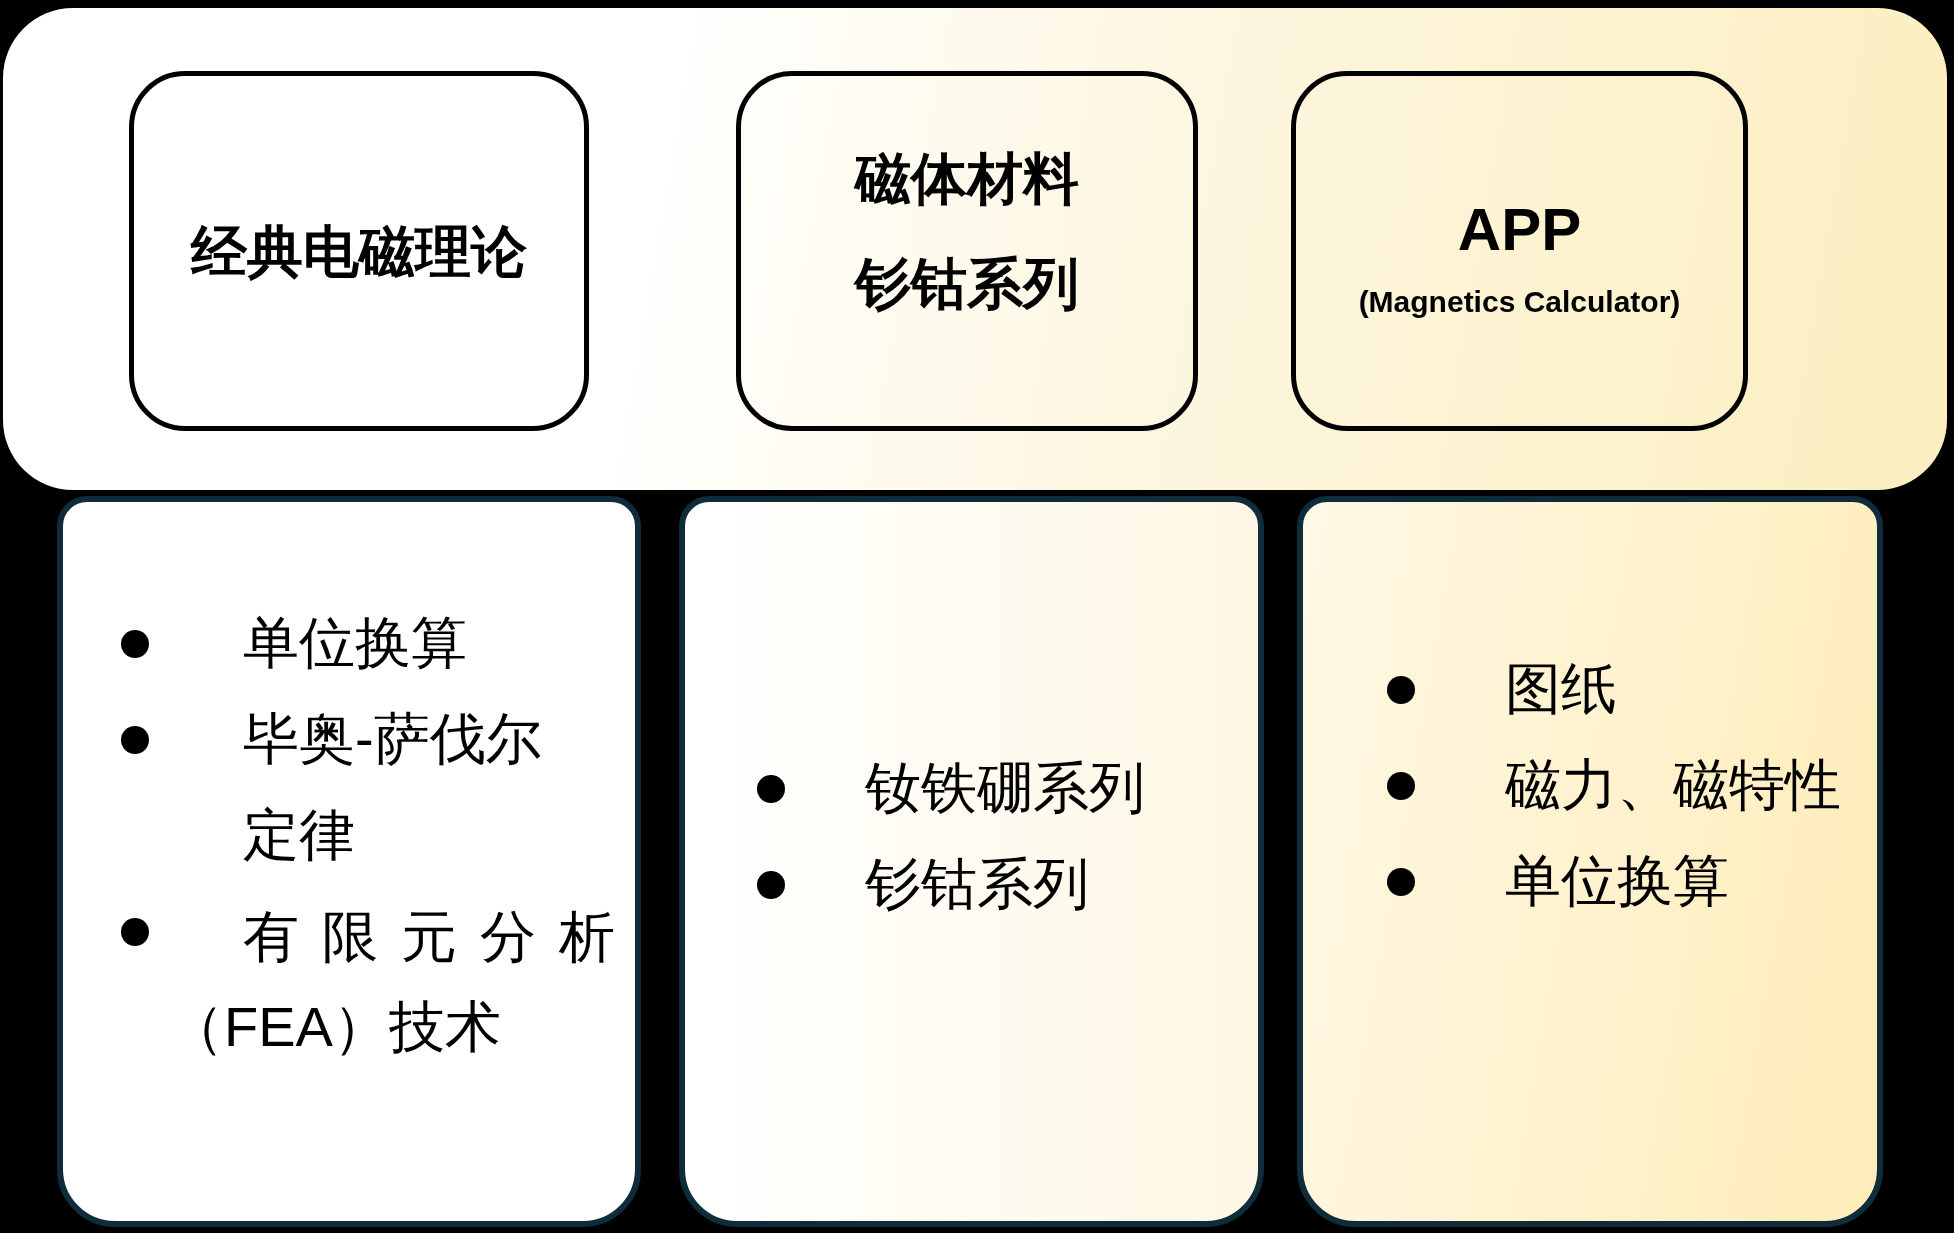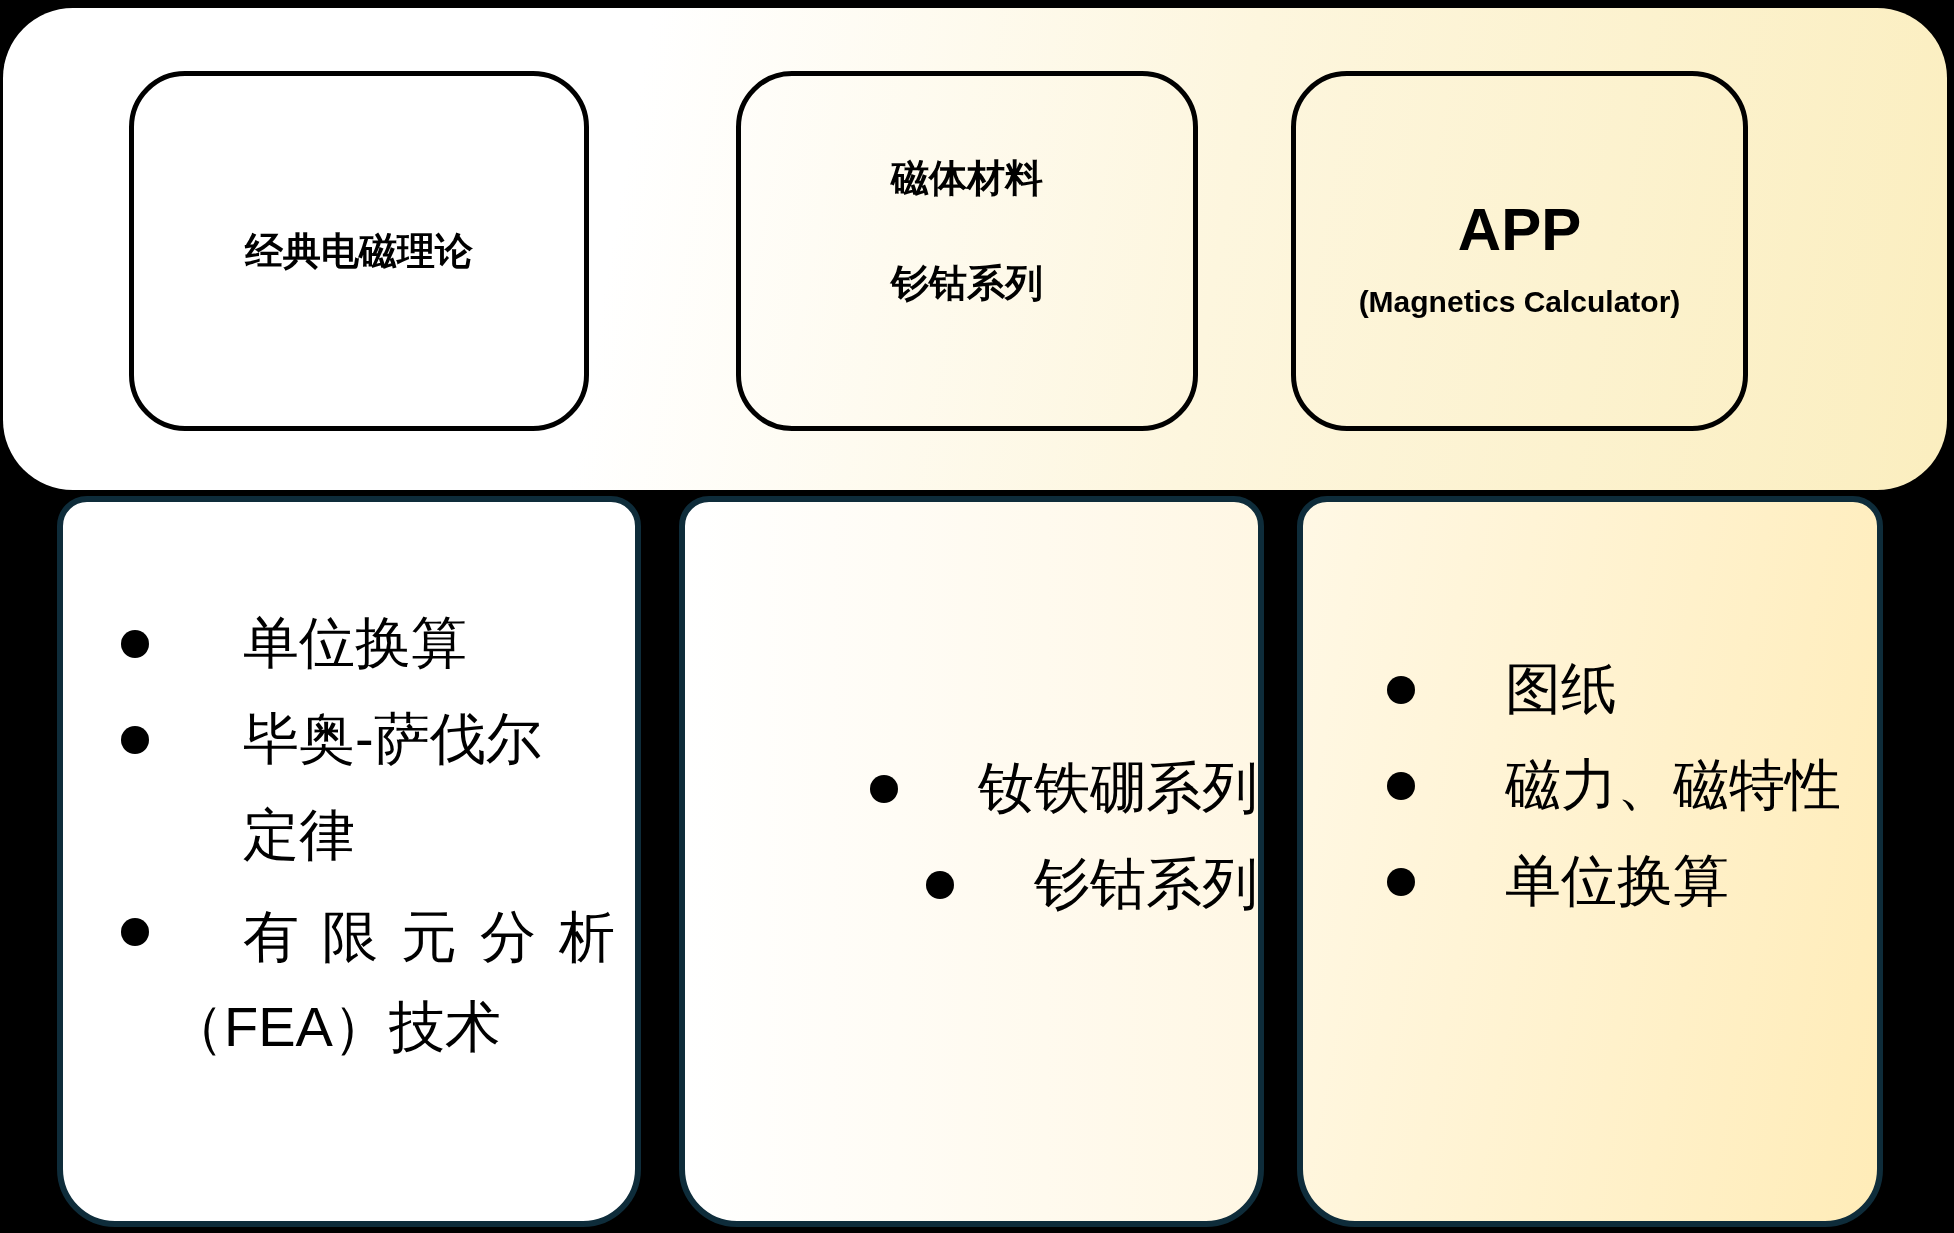--- a/index.html
+++ b/index.html
@@ -24,21 +24,21 @@
     border:5px solid var(--title-border,#000);
     border-radius:56px;
     background:transparent;
     display:flex;flex-direction:column;justify-content:center;align-items:center;
     color:#000;
   }
   .title-box.t1{left:129px;width:460px;}
   .title-box.t2{left:736px;width:462px;padding-bottom:40px;}
   .title-box.t3{left:1291px;width:457px;padding-top:16px;}
 
-  .title-line{font-size:38px;font-weight:700;line-height:105px;white-space:nowrap;}
+  .title-line{font-size:56px;font-weight:700;line-height:105px;white-space:nowrap;}
   .app-title{font-size:60px;font-weight:700;line-height:72px;}
   .app-subtitle{font-size:30px;font-weight:700;line-height:44px;margin-top:14px;white-space:nowrap;text-align:center;}
 
   
   .panel{
     position:absolute;top:496px;height:731px;
     box-sizing:border-box;
     border:6px solid var(--panel-border,#0e2c3a);
     border-radius:30px 30px 58px 58px;
   }
@@ -50,21 +50,21 @@
   .p1 ul.blist{padding-top:94px;}
   .p2 ul.blist{padding-top:239px;}
   .p3 ul.blist{padding-top:140px;text-align:right;}
 
   ul.blist li{
     display:flex;align-items:center;
     height:96px;
     font-size:56px;color:#000;white-space:nowrap;
   }
   .p1 li{padding-left:58px;}
-  .p2 li{padding-left:72px;justify-content:flex-end;}
+  .p2 li{padding-left:72px;}
   .p3 li{padding-left:84px;}
 
   .bullet{
     flex:0 0 auto;
     width:28px;height:28px;border-radius:50%;
     background:#000;
   }
   .bullet.hidden{visibility:hidden;}
   .p1 li .item-text{margin-left:94px;}
   .p2 li .item-text{margin-left:80px;}

